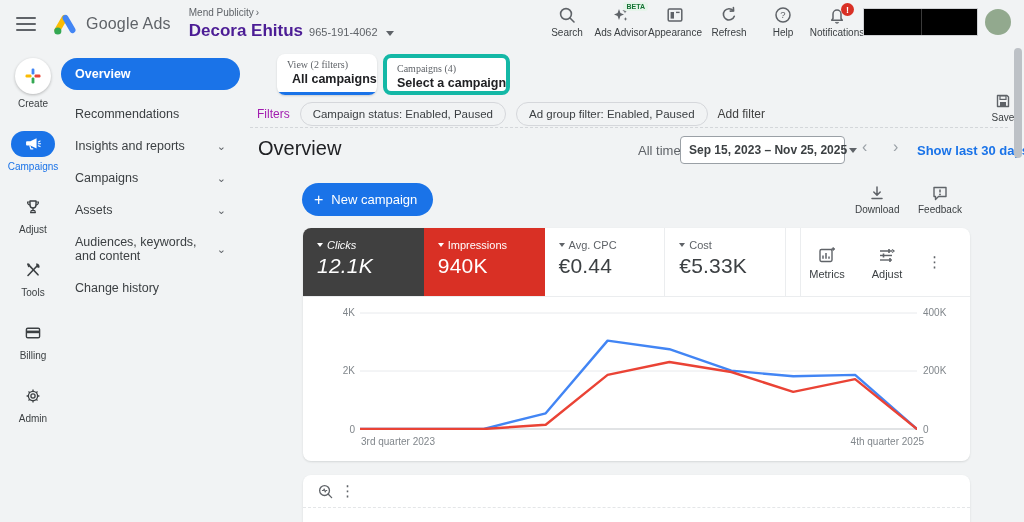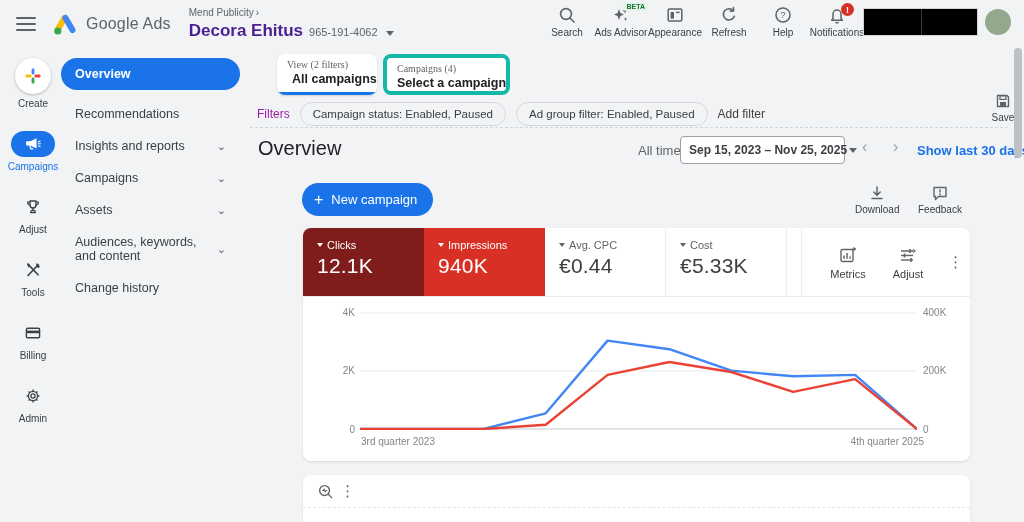--- a/index.html
+++ b/index.html
@@ -85,21 +85,21 @@
   
   .perf-card { position:absolute; left:53px; top:180px; width:667px; height:233px; background:#fff; border-radius:8px; box-shadow:0 1px 2px rgba(60,64,67,.15); }
   .score-row { display:flex; height:69px; border-bottom:1px solid #ebedef; border-radius:8px 8px 0 0; overflow:hidden; }
   .score-cell { width:121px; padding:11px 14px; cursor:pointer; }
   .score-cell .s-lbl { font-size:11px; display:flex; align-items:center; gap:4px; white-space:nowrap; }
   .score-cell .s-val { font-size:21px; margin-top:3px; letter-spacing:.2px; }
   .score-cell.white { border-right:1px solid #ebedef; color:#3c4043; }
   .score-cell.white .s-lbl { color:#5f6368; }
   .s-caret { display:inline-block; width:0; height:0; border-left:3.5px solid transparent; border-right:3.5px solid transparent; border-top:4.5px solid currentColor; }
   .score-spacer { width:15px; border-right:1px solid #ebedef; }
-  .score-tools { flex:1; display:flex; align-items:center; justify-content:flex-end; gap:8px; padding-right:1px; }
+  .score-tools { flex:1; display:flex; align-items:center; justify-content:flex-end; gap:8px; padding-right:22px; }
   .tool-stack { width:52px; display:flex; flex-direction:column; align-items:center; gap:3px; cursor:pointer; }
   .tool-stack .lbl { font-size:11px; color:#3c4043; }
   .kebab { color:#5f6368; font-size:15px; letter-spacing:0; cursor:pointer; padding:4px 6px; }
 
   .chart-zone { position:relative; height:163px;padding-left:36px; }
   .ytick { position:absolute; font-size:10px; color:#80868b; width:30px; }
   .ytick.left { left:22px; text-align:right; }
   .ytick.right { left:620px; text-align:left; }
   .xlabel { position:absolute; top:139px; font-size:10px; color:#80868b; white-space:nowrap; }
   #chart-svg { position:absolute; left:57px; top:15px; }
@@ -361,21 +361,21 @@
             <path d="M3 3.5 h12 v9 h-7.5 l-3 3 v-3 H3 z" fill="none" stroke="#5f6368" stroke-width="1.4" stroke-linejoin="round"></path>
             <line x1="9" y1="5.5" x2="9" y2="8.5" stroke="#5f6368" stroke-width="1.5"></line>
             <circle cx="9" cy="10.4" r="0.9" fill="#5f6368"></circle>
           </svg>
         <span class="lbl">Feedback</span>
       </div>
     </div>
 
     <div class="perf-card">
       <div class="score-row">
-        <div class="score-cell" style="background: #7f1d1d; color: rgb(255, 255, 255);">
+        <div class="score-cell" style="background: #404040; color: rgb(255, 255, 255); font-style: italic;">
           <div class="s-lbl">
               <span class="s-caret"></span>
               <span>Clicks</span>
             </div>
           <div class="s-val">12.1K</div>
         </div>
         <div class="score-cell" style="background: rgb(217, 48, 37); color: rgb(255, 255, 255);">
           <div class="s-lbl">
               <span class="s-caret"></span>
               <span>Impressions</span>

